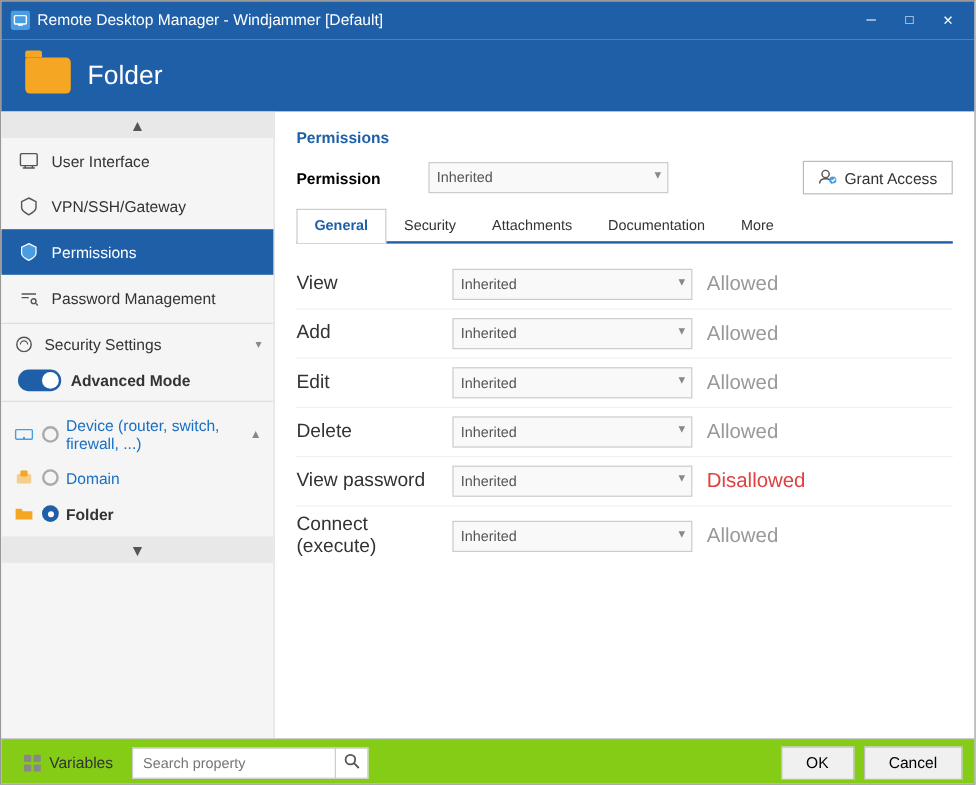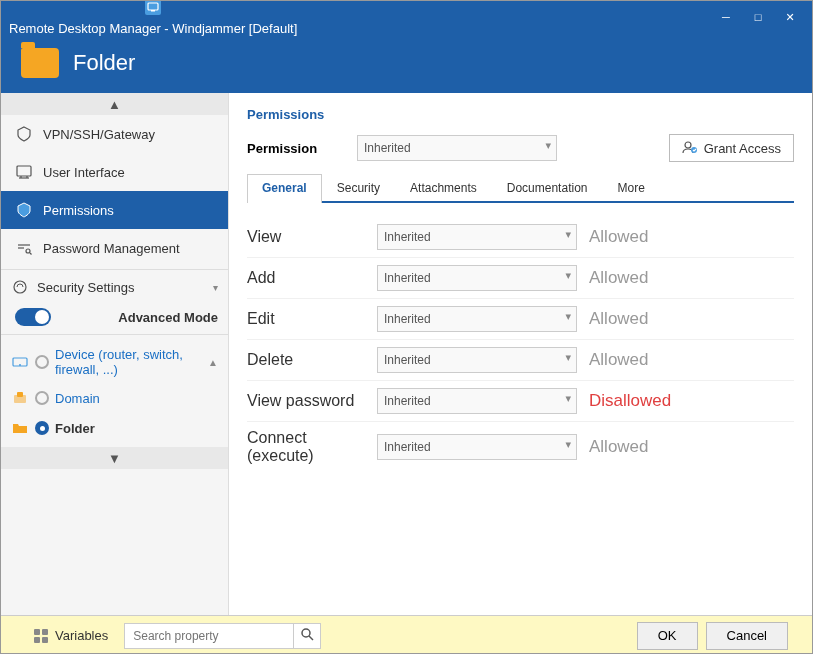--- a/index.html
+++ b/index.html
@@ -8,21 +8,21 @@
     
     .title-bar {
       background: #1e5fa8;
       color: white;
       height: 32px;
       display: flex;
       align-items: center;
       padding: 0 8px;
       justify-content: space-between;
     }
-    .title-bar-left { display: flex; align-items: center; gap: 6px; font-size: 12px; flex-direction: column; }
+    .title-bar-left { display: flex; gap: 6px; font-size: 12px; }
     .title-bar-icon { width: 16px; height: 16px; background: #4a9de0; border-radius: 2px; display: flex; align-items: center; justify-content: center; }
     .title-bar-controls { display: flex; gap: 4px; }
     .title-bar-btn {
       width: 28px; height: 20px; background: transparent; border: none; color: white;
       cursor: pointer; display: flex; align-items: center; justify-content: center; font-size: 11px;
     }
 
     
     .app-header {
       background: #1e5fa8;
@@ -85,21 +85,20 @@
     }
     .sidebar-item-icon { width: 18px; height: 18px; display: flex; align-items: center; justify-content: center; flex-shrink: 0; }
 
     .sidebar-section-advanced {
       padding: 6px 10px;
       display: flex;
       align-items: center;
       gap: 8px;
       font-size: 12px;
       color: #333;
-      justify-content: space-between;
     }
     .toggle-switch {
       width: 36px; height: 18px;
       background: #1e5fa8;
       border-radius: 9px;
       position: relative;
       cursor: pointer;
     }
     .toggle-switch::after {
       content: '';
@@ -238,26 +237,26 @@
     .perm-value-select {
       flex: 1;
       max-width: 200px;
     }
     .perm-status { margin-left: 12px; font-size: 17px; color: #999; min-width: 70px; }
     .perm-status.disallowed { color: #e04040; }
 
     
     .bottom-bar {
       height: 40px;
-      background: #fef9c3;
+      background: #84cc16;
       border-top: 1px solid #ccc;
       display: flex;
       align-items: center;
       justify-content: space-between;
-      padding: 0 24px;
+      padding: 0 10px;
     }
     .bottom-left { display: flex; align-items: center; gap: 8px; }
     .vars-btn {
       display: flex;
       align-items: center;
       gap: 6px;
       background: transparent;
       border: none;
       cursor: pointer;
       color: #333;
@@ -318,37 +317,37 @@
   <h1>Folder</h1>
 </div>
 
 <div class="main-layout">
 
   <div class="sidebar">
     <button class="sidebar-scroll-btn">▲</button>
 
     <div class="sidebar-item">
       <div class="sidebar-item-icon">
-        <svg width="14" height="16" viewBox="0 0 14 16">
-            <path d="M7 1 L13 4 L13 9 C13 12 7 15 7 15 C7 15 1 12 1 9 L1 4 Z" fill="none" stroke="#555" stroke-width="1.2"></path>
-          </svg>
-      </div>
-      <span>VPN/SSH/Gateway</span>
-    </div>
-
-    <div class="sidebar-item">
-      <div class="sidebar-item-icon">
         <svg width="16" height="14" viewBox="0 0 16 14">
             <rect x="1" y="1" width="14" height="10" rx="1" fill="none" stroke="#555" stroke-width="1.2"></rect>
             <line x1="5" y1="11" x2="5" y2="13" stroke="#555" stroke-width="1.2"></line>
             <line x1="11" y1="11" x2="11" y2="13" stroke="#555" stroke-width="1.2"></line>
             <line x1="3" y1="13" x2="13" y2="13" stroke="#555" stroke-width="1.2"></line>
           </svg>
       </div>
       <span>User Interface</span>
+    </div>
+
+    <div class="sidebar-item">
+      <div class="sidebar-item-icon">
+        <svg width="14" height="16" viewBox="0 0 14 16">
+            <path d="M7 1 L13 4 L13 9 C13 12 7 15 7 15 C7 15 1 12 1 9 L1 4 Z" fill="none" stroke="#555" stroke-width="1.2"></path>
+          </svg>
+      </div>
+      <span>VPN/SSH/Gateway</span>
     </div>
 
 
     <div class="sidebar-item active">
       <div class="sidebar-item-icon">
         <svg width="14" height="16" viewBox="0 0 14 16">
             <path d="M7 1 L13 4 L13 9 C13 12 7 15 7 15 C7 15 1 12 1 9 L1 4 Z" fill="#4a9de0" stroke="white" stroke-width="1"></path>
           </svg>
       </div>
       <span>Permissions</span>

